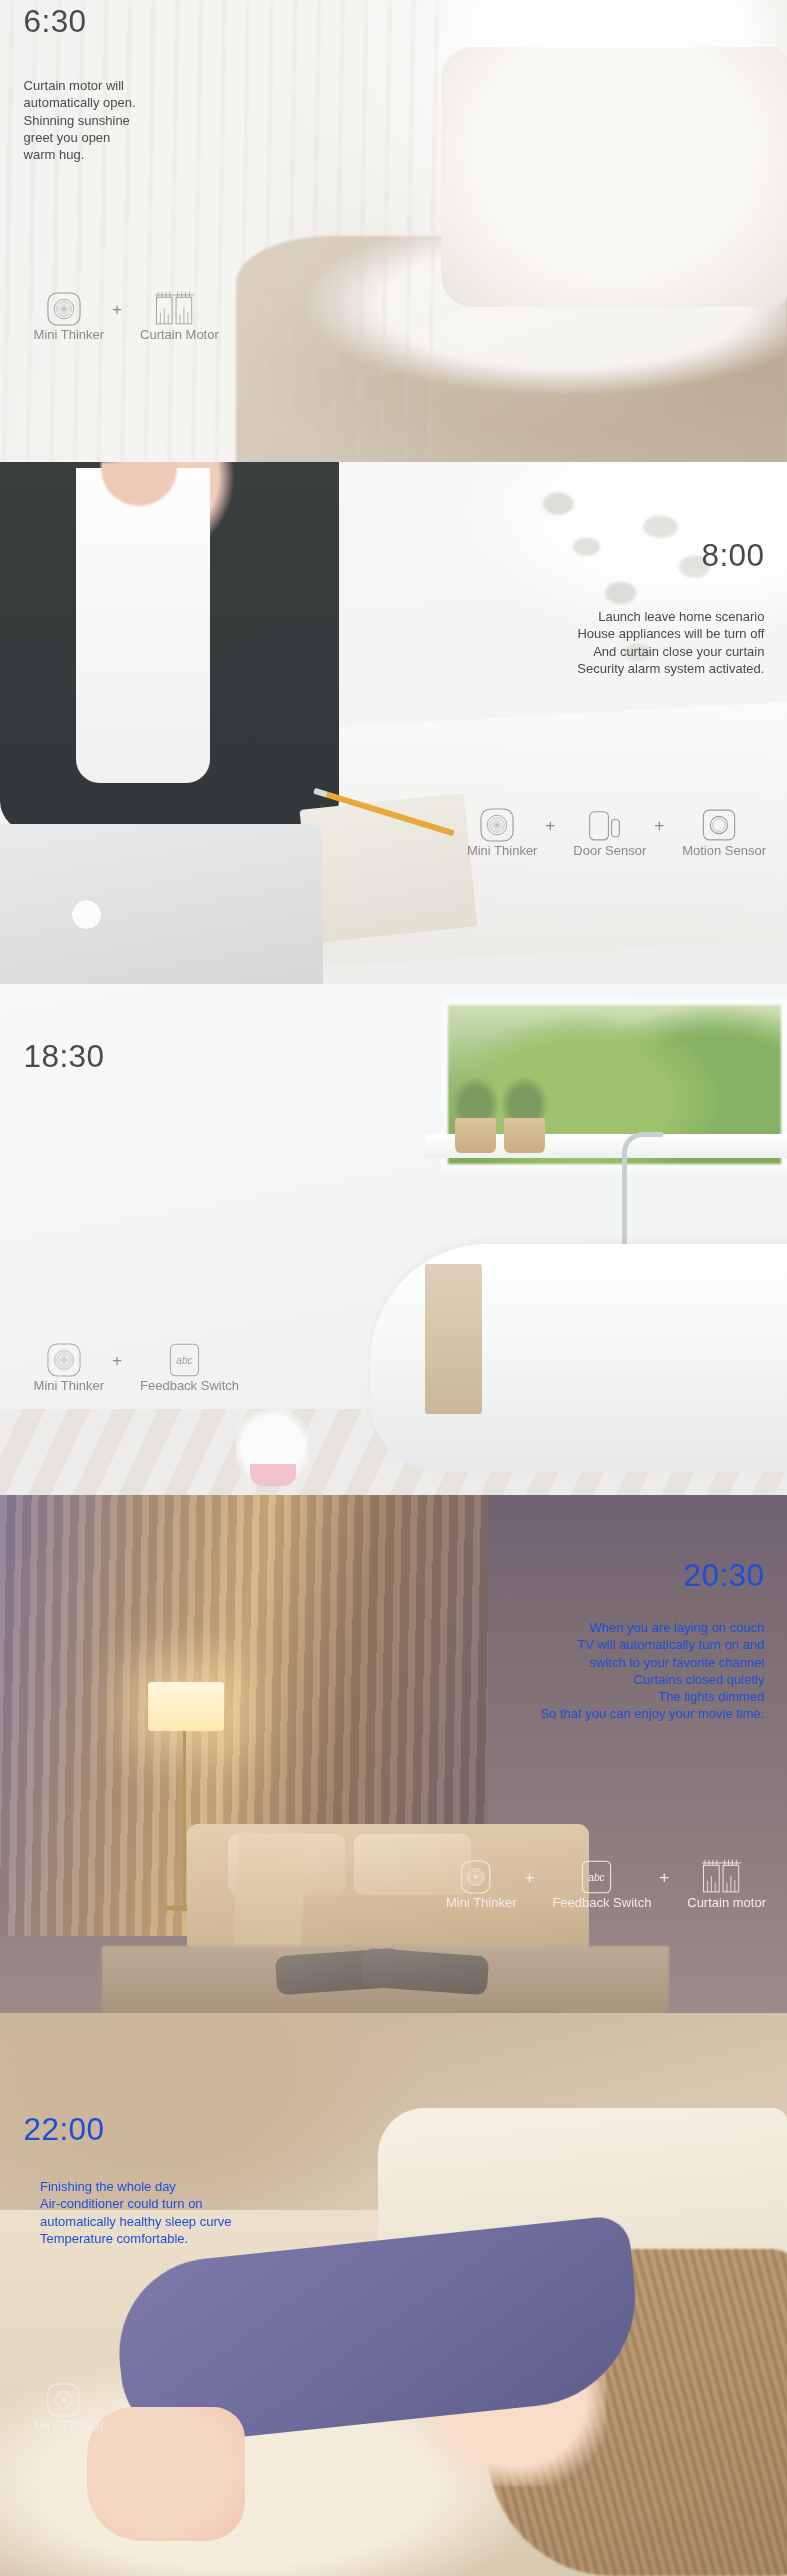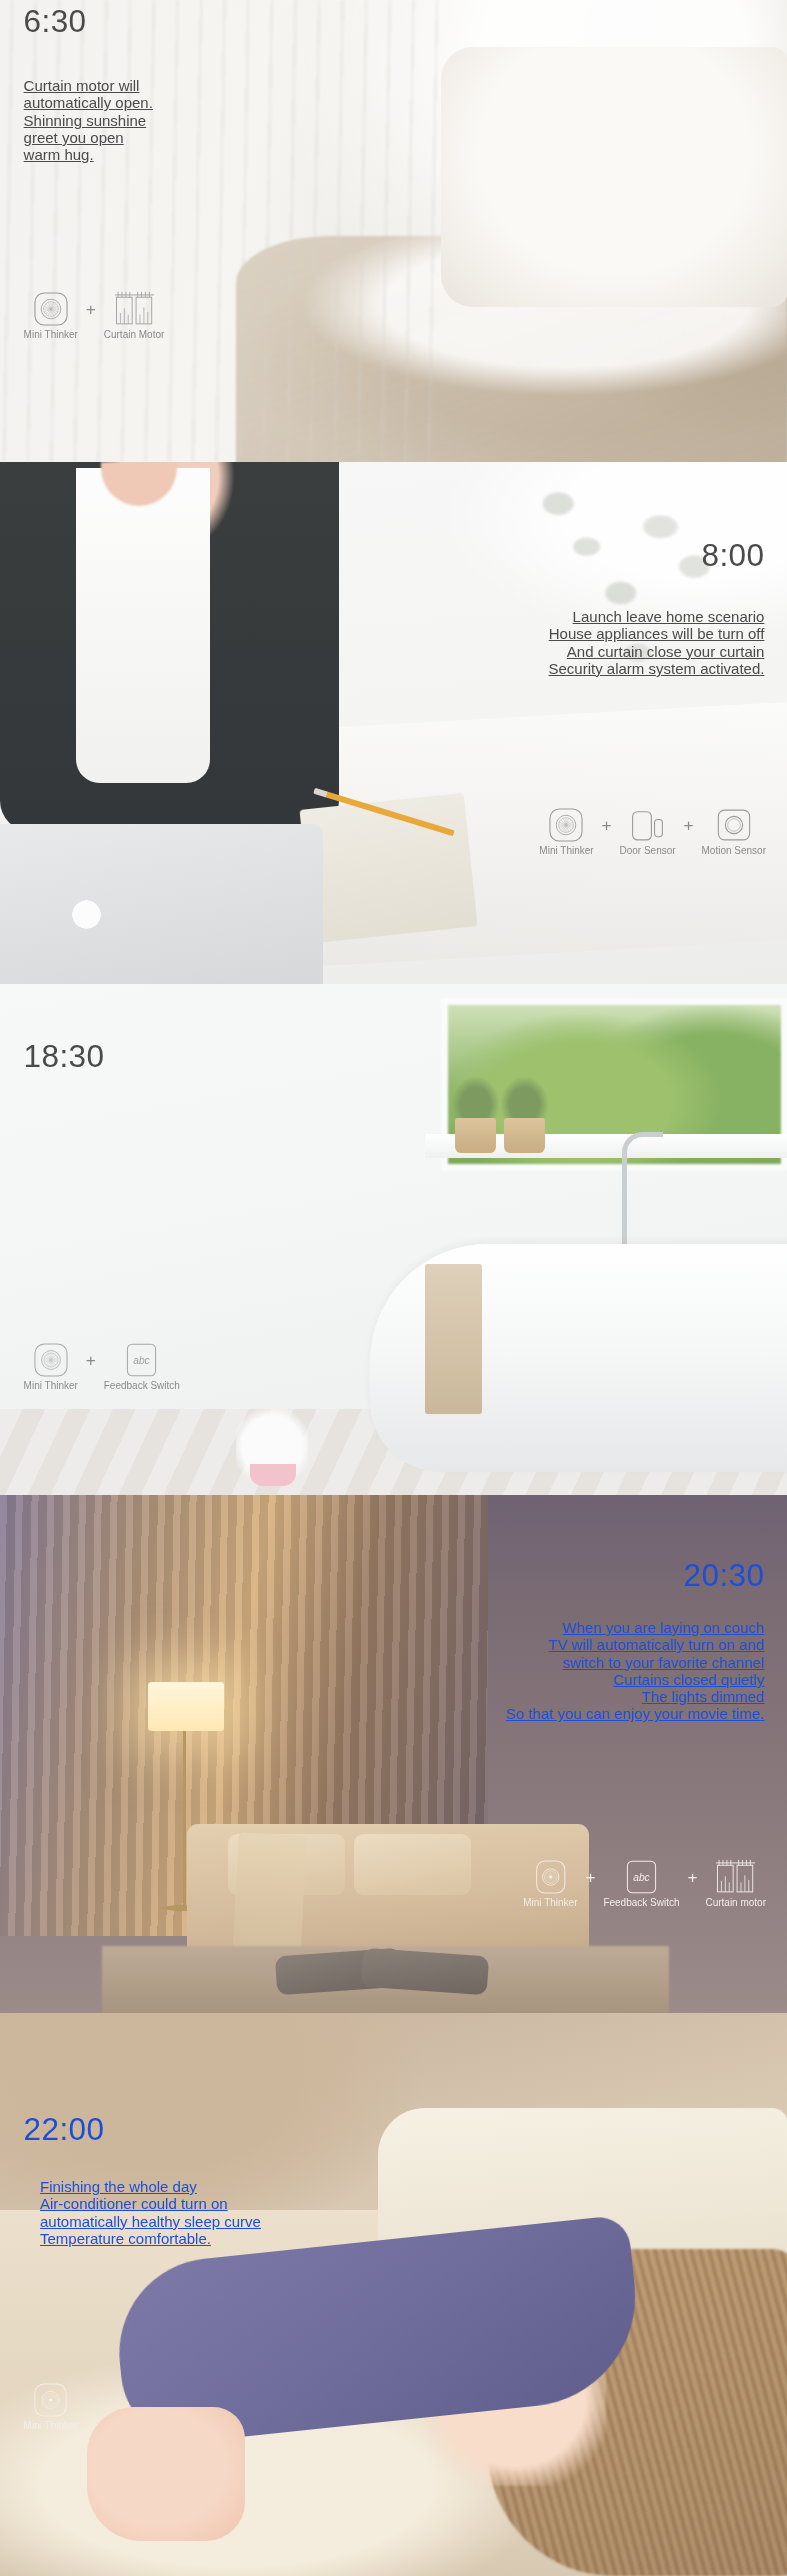--- a/index.html
+++ b/index.html
@@ -19,30 +19,29 @@
   }
 
   .time {
     font-size:31.5px;
     font-weight:300;
     letter-spacing:0.4px;
     line-height:1;
   }
   .lines { margin-top:0; }
   .lines .ln {
-    font-size:15px;
+    font-size:13px;
     font-weight:400;
     line-height:17.3px;
     white-space:nowrap;
-    text-decoration:underline;
   }
   .devices { display:flex; align-items:flex-start; }
   .dev { display:flex; flex-direction:column; align-items:center; }
   .dev .glyph { height:36px; display:flex; align-items:flex-end; justify-content:center;font-style:italic; }
-  .dev .lbl { font-size:10px; margin-top:3.2px; white-space:nowrap; line-height:10.2px; }
+  .dev .lbl { font-size:13px; margin-top:3.2px; white-space:nowrap; line-height:10.2px;margin-left:10px; }
   .plus {
     font-size:17.3px; font-weight:300; line-height:36px;
     height:36px; display:flex; align-items:center; justify-content:center;
     margin:0 7.9px;
   }
   .dark  { color:#4a4a4a; }
   .darkL { color:#8a8a8a; }
   .light { color:#1d4ed8; }
   .lightL{ color:#f2eeea; }
 

